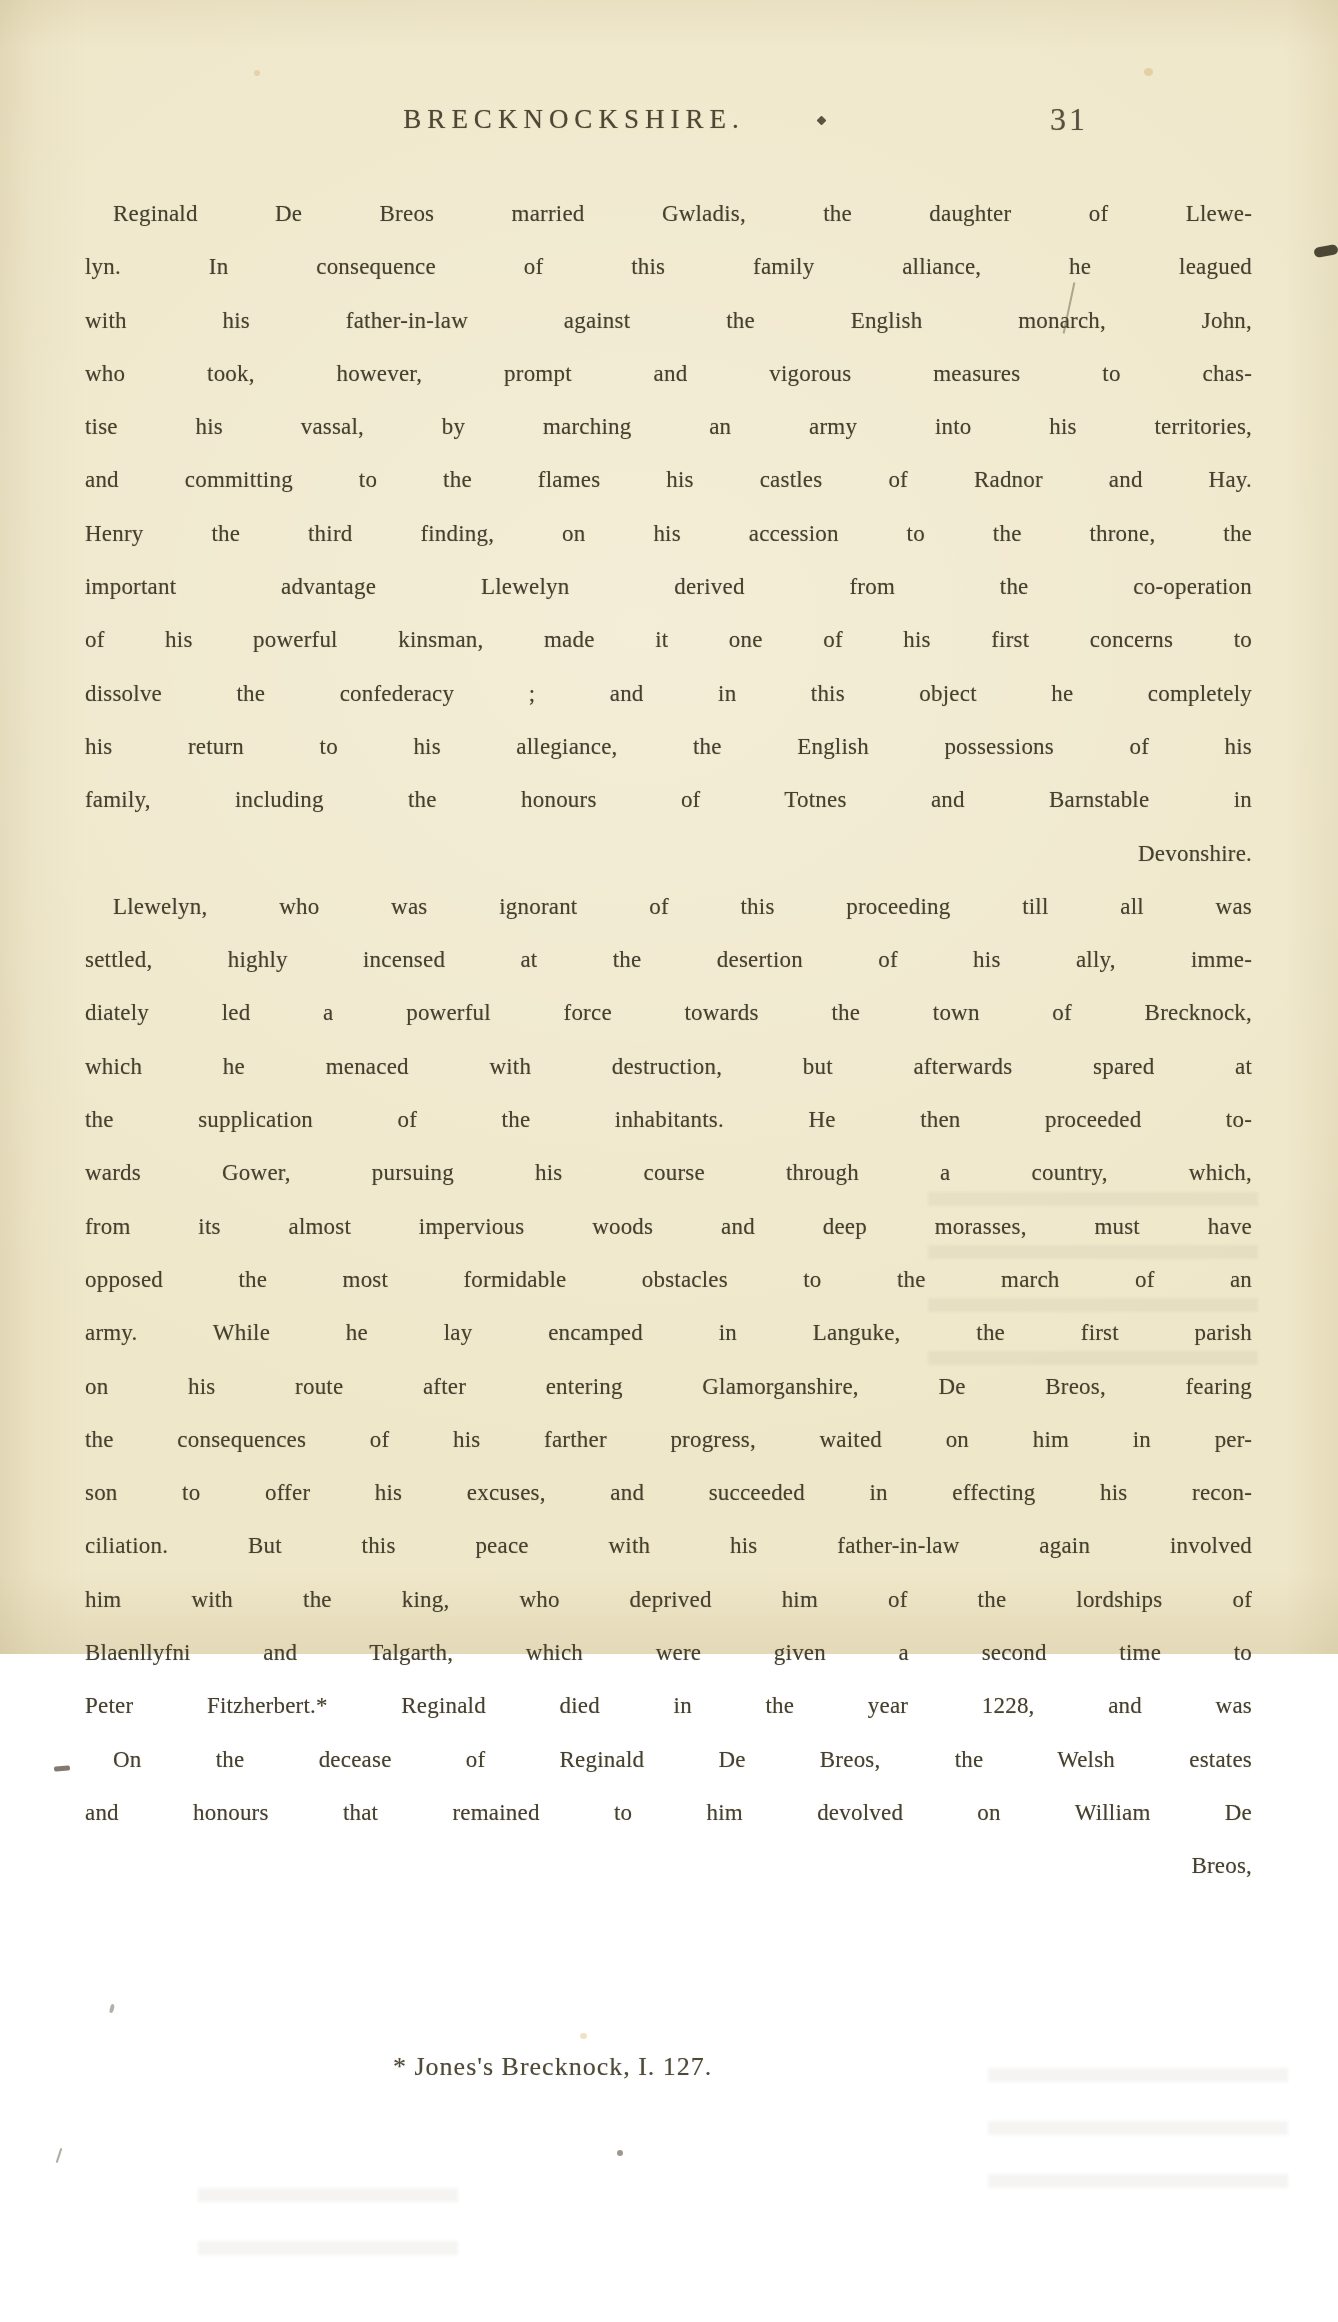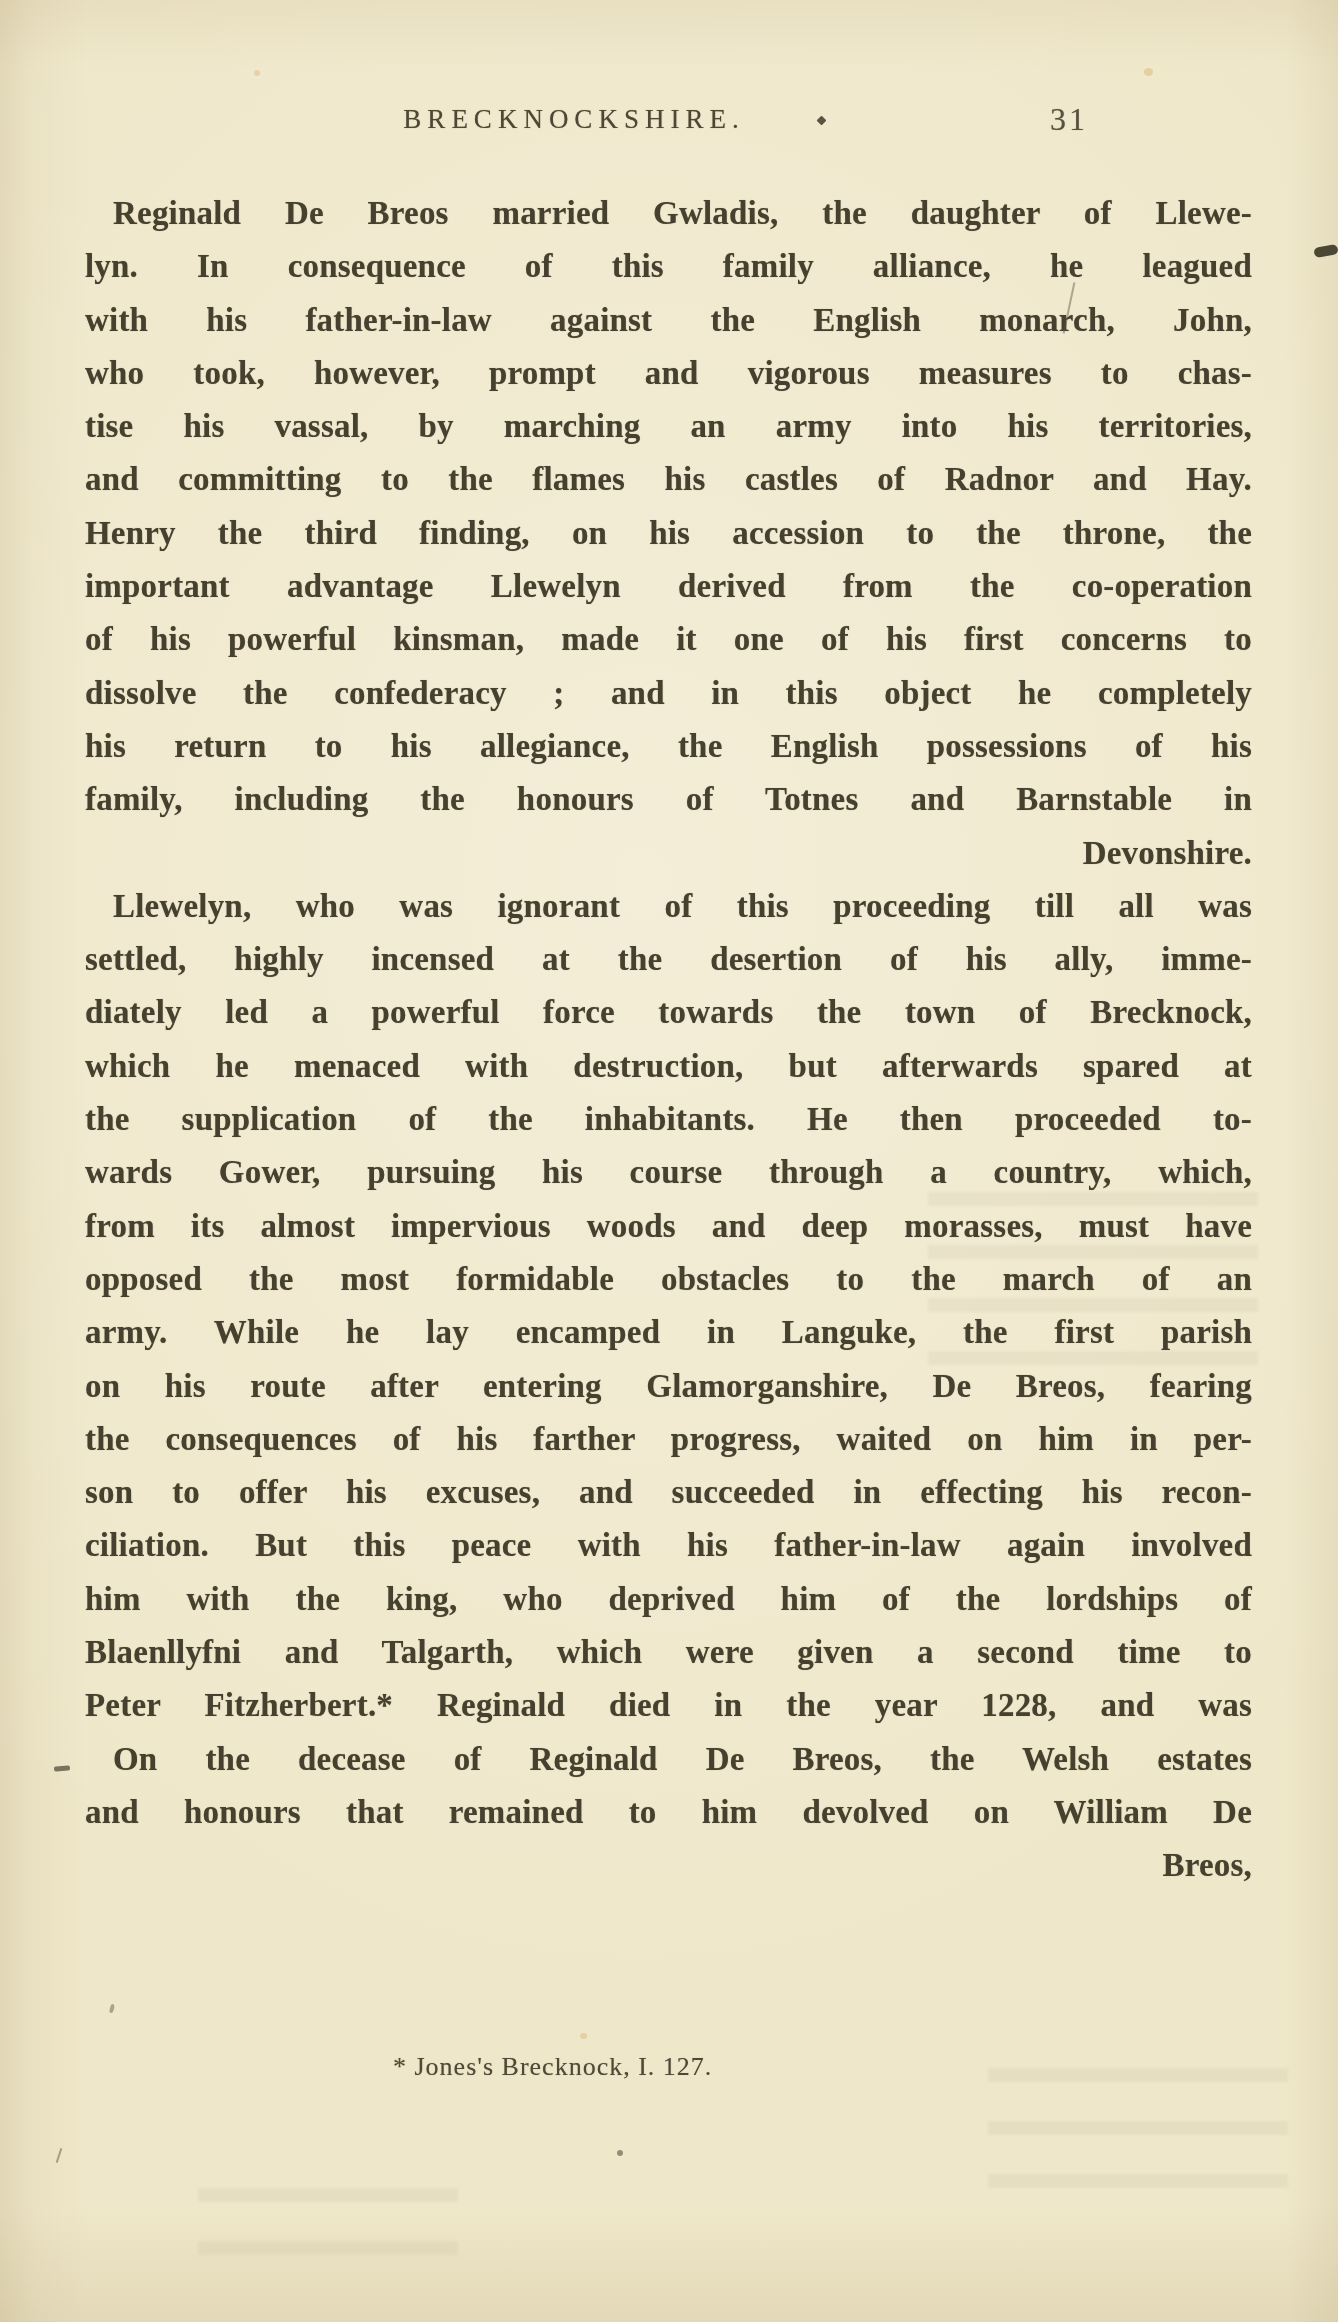--- a/index.html
+++ b/index.html
@@ -5,44 +5,43 @@
   :root{
     --paper:#efe7c9;
     --ink:#46402f;
   }
   html,body{margin:0;padding:0;}
   body{
     width:1338px;height:2322px;overflow:hidden;
     font-family:"Liberation Serif","DejaVu Serif",serif;
   }
   .page{
-    position:relative;width:1338px;height:2322px;color:var(--ink);
+    position:relative;width:1338px;height:1654px;color:var(--ink);
     background:
       radial-gradient(ellipse 120% 85% at 48% 38%, rgba(255,255,255,0.28), rgba(255,255,255,0) 62%),
       linear-gradient(90deg, rgba(145,120,65,0.14) 0, rgba(145,120,65,0.05) 2.5%, rgba(0,0,0,0) 6.5%),
       linear-gradient(270deg, rgba(145,120,65,0.10) 0, rgba(0,0,0,0) 4%),
       linear-gradient(180deg, rgba(160,135,80,0.10) 0, rgba(0,0,0,0) 3%, rgba(0,0,0,0) 95%, rgba(145,120,65,0.12) 100%),
       var(--paper);
   }
   .header-row{
     position:absolute;top:104px;left:0;width:1148px;text-align:center;
     font-size:27px;letter-spacing:6px;color:#4e4733;
     text-shadow:0 0 1px rgba(70,60,40,0.45);
   }
   .page-number{
     position:absolute;top:101px;left:1050px;font-size:32px;letter-spacing:3px;
     color:#575140;text-shadow:0 0 1px rgba(70,60,40,0.4);
   }
   .text-block{position:absolute;left:85px;top:187px;width:1167px;}
   .line{
-    font-size:33px;line-height:53.3px;height:53.3px;
+    font-size:23px;line-height:53.3px;height:53.3px;
     text-align:justify;text-align-last:justify;
     letter-spacing:0.2px;
     text-shadow:0 0 1px rgba(70,60,40,0.38);
-    font-weight:bold;
   }
   .line.indent{text-indent:28px;}
   .line.nojust{text-align:right;text-align-last:auto;}
   .line.right{text-align:left;text-align-last:right;}
   .footnote{
     position:absolute;left:393px;top:2052px;font-size:26px;letter-spacing:1px;
     color:#4f4938;text-shadow:0 0 1px rgba(70,60,40,0.35);text-align:right;
   }
   
   .mark{position:absolute;pointer-events:none;}

